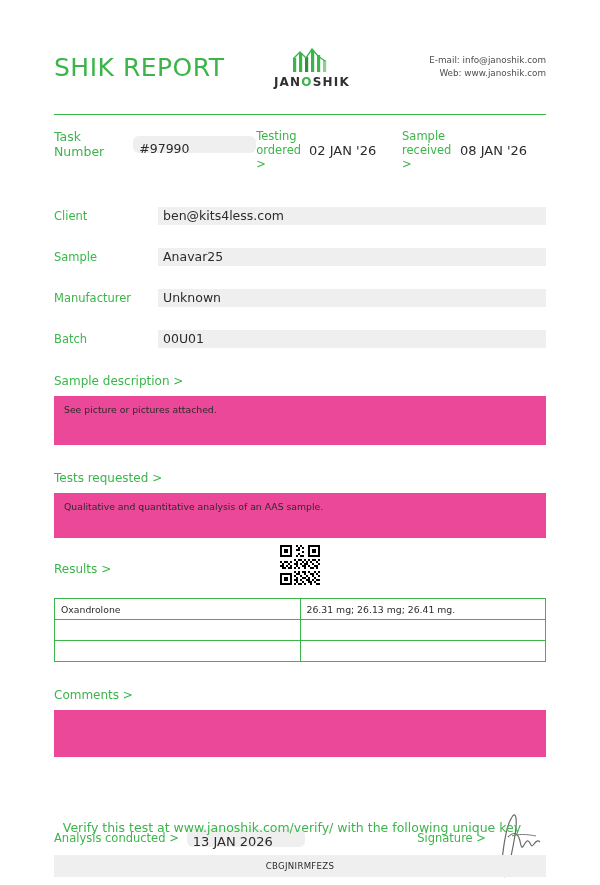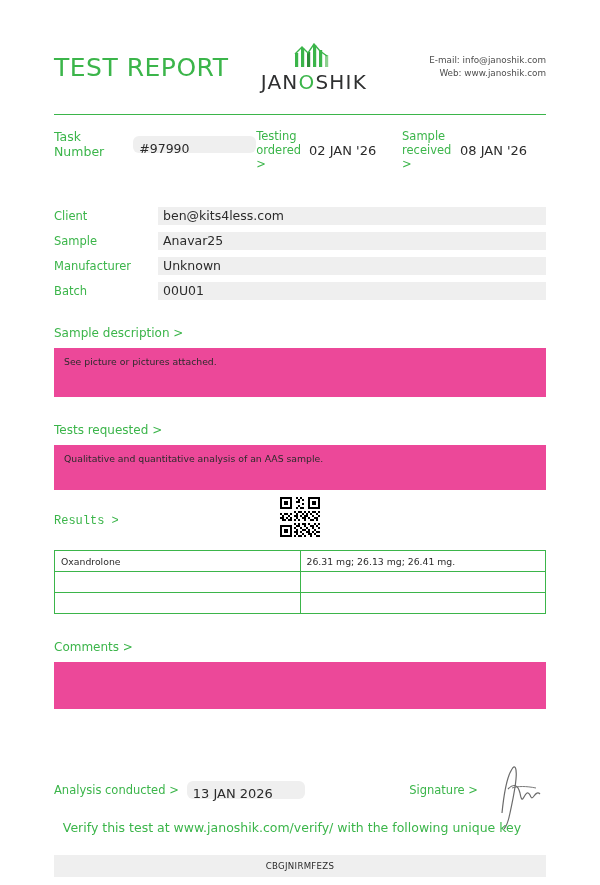--- a/index.html
+++ b/index.html
@@ -44,24 +44,24 @@
     flex-direction: column;
     align-items: center;
     margin-left: -30px;
     margin-top: 2px;
   }
   .brand-mark {
     line-height: 0;
     margin-bottom: 3px;
   }
   .brand-name {
-    font-size: 20px;
+    font-size: 12px;
     letter-spacing: 1.2px;
     color: #2f3031;
-    font-weight: normal;
+    font-weight: bold;
   }
   .brand-name .accent { color: #3bb54a; }
   .contact {
     text-align: right;
     font-size: 8.8px;
     color: #4d4d4d;
     line-height: 1.5;
   }
 
   .rule {
@@ -114,21 +114,21 @@
     min-width: 86px;
   }
 
   
   .info {
     margin-top: 36px;
   }
   .info-row {
     display: flex;
     align-items: center;
-    margin-bottom: 7px;
+    margin-bottom: 23px;
   }
   .info-label {
     width: 104px;
     flex: 0 0 104px;
     color: #3bb54a;
     font-size: 11.5px;
   }
   .info-value {
     flex: 1;
     background: #efefef;
@@ -158,21 +158,20 @@
   .box-comments { height: 47px; }
 
   
   .results-head {
     position: relative;
     margin: 24px 0 6px 0;
     height: 30px;
   }
   .results-head .section-title {
     margin: 12px 0 16px 0;
-    font-family: Liberation Mono, monospace;
   }
   .qr {
     position: absolute;
     left: 224px;
     top: -19px;
     width: 44px;
     height: 44px;
   }
   .results-table {
     width: 100%;
@@ -201,21 +200,21 @@
   .analysis-date {
     width: 118px;
     margin-left: 8px;
     height: 18px;
     line-height: 18px;
     font-size: 13px;
   }
   .signature-wrap {
     display: flex;
     align-items: center;
-    gap: 14px;
+    gap: 6px;
   }
   .signature-label { font-size: 11.5px; }
   .signature-img { line-height: 0; margin-top: 6px; }
 
   .verify {
     position: absolute;
     left: 0;
     right: 16px;
     top: 820px;
     text-align: center;
@@ -235,21 +234,21 @@
     color: #2b2b2b;
     letter-spacing: 0.3px;
   }
 </style>
 </head>
 <body>
 
 <div class="page">
 
   <div class="header">
-    <div class="title">TEST REPORT</div>
+    <div class="title">SHIK REPORT</div>
 
     <div class="brand">
       <div class="brand-mark">
         <svg width="42" height="24" viewBox="0 0 42 24">
           <rect x="2" y="10" width="3.2" height="14" fill="#3bb54a"></rect>
           <rect x="8" y="5" width="3.2" height="19" fill="#3bb54a"></rect>
           <rect x="14" y="9" width="3.2" height="15" fill="#2f8f3a"></rect>
           <rect x="20" y="2" width="3.2" height="22" fill="#3bb54a"></rect>
           <rect x="26" y="7" width="3.2" height="17" fill="#3bb54a"></rect>
           <rect x="32" y="12" width="3.2" height="12" fill="#8dd08f"></rect>

